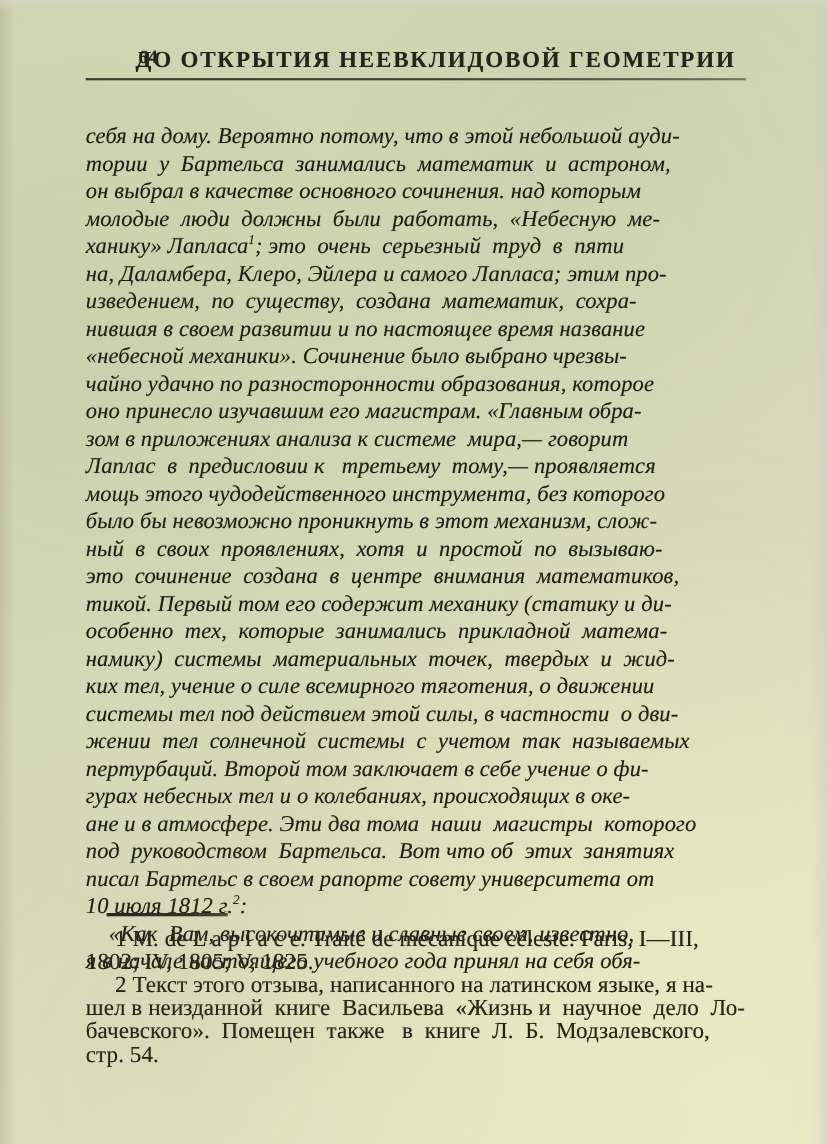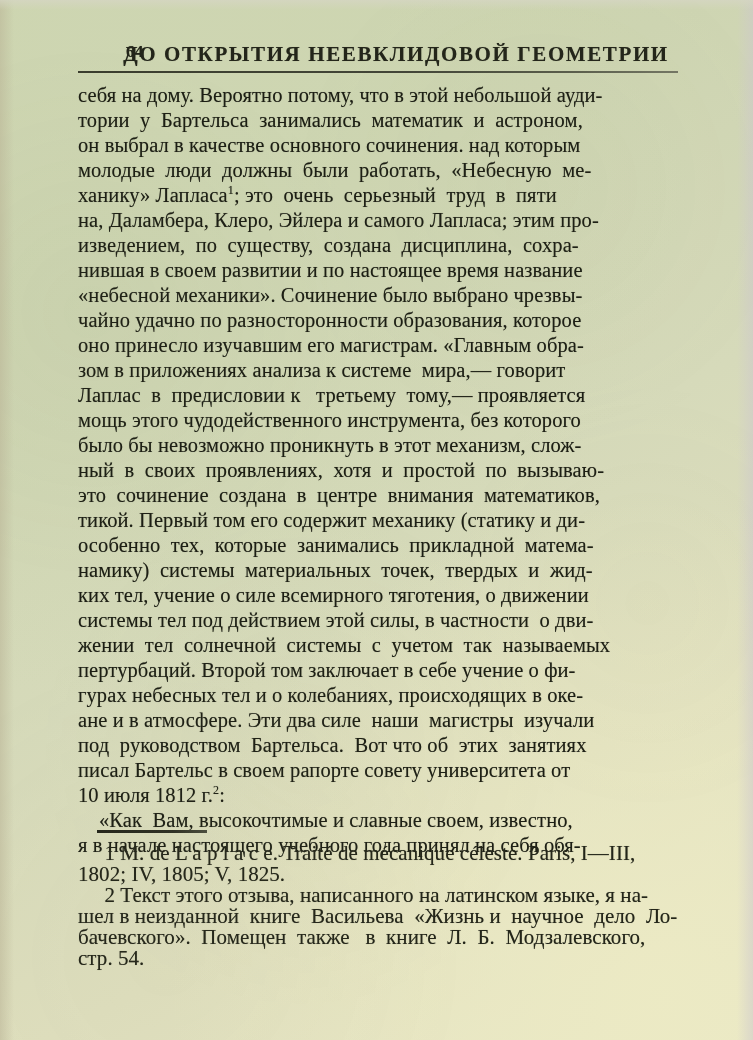--- a/index.html
+++ b/index.html
@@ -100,22 +100,23 @@
     width: 600px;
     height: 2px;
     background: linear-gradient(90deg, #2a2c1f 0%, #33352a 55%, #4d5040 82%, #6a6c5c 100%);
     opacity: 0.9;
   }
 
   
   .body-block {
     position: absolute;
     left: 78px;
-    top: 83px;
+    top: 112px;
     width: 600px;
+    font-style: italic;
   }
   .tline {
     height: 25px;
     line-height: 25px;
     font-size: 20.5px;
     white-space: pre;
     color: #1c1e14;
     letter-spacing: 0.1px;
   }
   
@@ -169,40 +170,40 @@
     </div>
     <div class="head-rule"></div>
 
     <div class="body-block">
       <div class="tline">себя на дому. Вероятно потому, что в этой небольшой ауди-</div>
       <div class="tline">тории  у  Бартельса  занимались  математик  и  астроном,</div>
       <div class="tline">он выбрал в качестве основного сочинения. над которым</div>
       <div class="tline">молодые  люди  должны  были  работать,  «Небесную  ме-</div>
       <div class="tline"><span>ханику» Лапласа<sup class="fn">1</sup>; это  очень  серьезный  труд  в  пяти</span></div>
       <div class="tline">на, Даламбера, Клеро, Эйлера и самого Лапласа; этим про-</div>
-      <div class="tline">изведением,  по  существу,  создана  дисциплина,  сохра-</div>
+      <div class="tline">изведением,  по  существу,  создана  математик,  сохра-</div>
       <div class="tline">нившая в своем развитии и по настоящее время название</div>
       <div class="tline">«небесной механики». Сочинение было выбрано чрезвы-</div>
       <div class="tline">чайно удачно по разносторонности образования, которое</div>
       <div class="tline">оно принесло изучавшим его магистрам. «Главным обра-</div>
       <div class="tline">зом в приложениях анализа к системе  мира,— говорит</div>
       <div class="tline">Лаплас  в  предисловии к   третьему  тому,— проявляется</div>
       <div class="tline">мощь этого чудодейственного инструмента, без которого</div>
       <div class="tline">было бы невозможно проникнуть в этот механизм, слож-</div>
       <div class="tline">ный  в  своих  проявлениях,  хотя  и  простой  по  вызываю-</div>
       <div class="tline">это  сочинение  создана  в  центре  внимания  математиков,</div>
       <div class="tline">тикой. Первый том его содержит механику (статику и ди-</div>
       <div class="tline">особенно  тех,  которые  занимались  прикладной  матема-</div>
       <div class="tline">намику)  системы  материальных  точек,  твердых  и  жид-</div>
       <div class="tline">ких тел, учение о силе всемирного тяготения, о движении</div>
       <div class="tline">системы тел под действием этой силы, в частности  о дви-</div>
       <div class="tline">жении  тел  солнечной  системы  с  учетом  так  называемых</div>
       <div class="tline">пертурбаций. Второй том заключает в себе учение о фи-</div>
       <div class="tline">гурах небесных тел и о колебаниях, происходящих в оке-</div>
-      <div class="tline">ане и в атмосфере. Эти два силе  наши  магистры  изучали</div>
+      <div class="tline">ане и в атмосфере. Эти два тома  наши  магистры  которого</div>
       <div class="tline">под  руководством  Бартельса.  Вот что об  этих  занятиях</div>
       <div class="tline">писал Бартельс в своем рапорте совету университета от</div>
       <div class="tline"><span>10 июля 1812 г.<sup class="fn">2</sup>:</span></div>
       <div class="tline indent">    «Как  Вам, высокочтимые и славные своем, известно,</div>
       <div class="tline">я в начале настоящего учебного года принял на себя обя-</div>
     </div>
 
     <div class="fn-rule"></div>
 
     <div class="fn-block">

